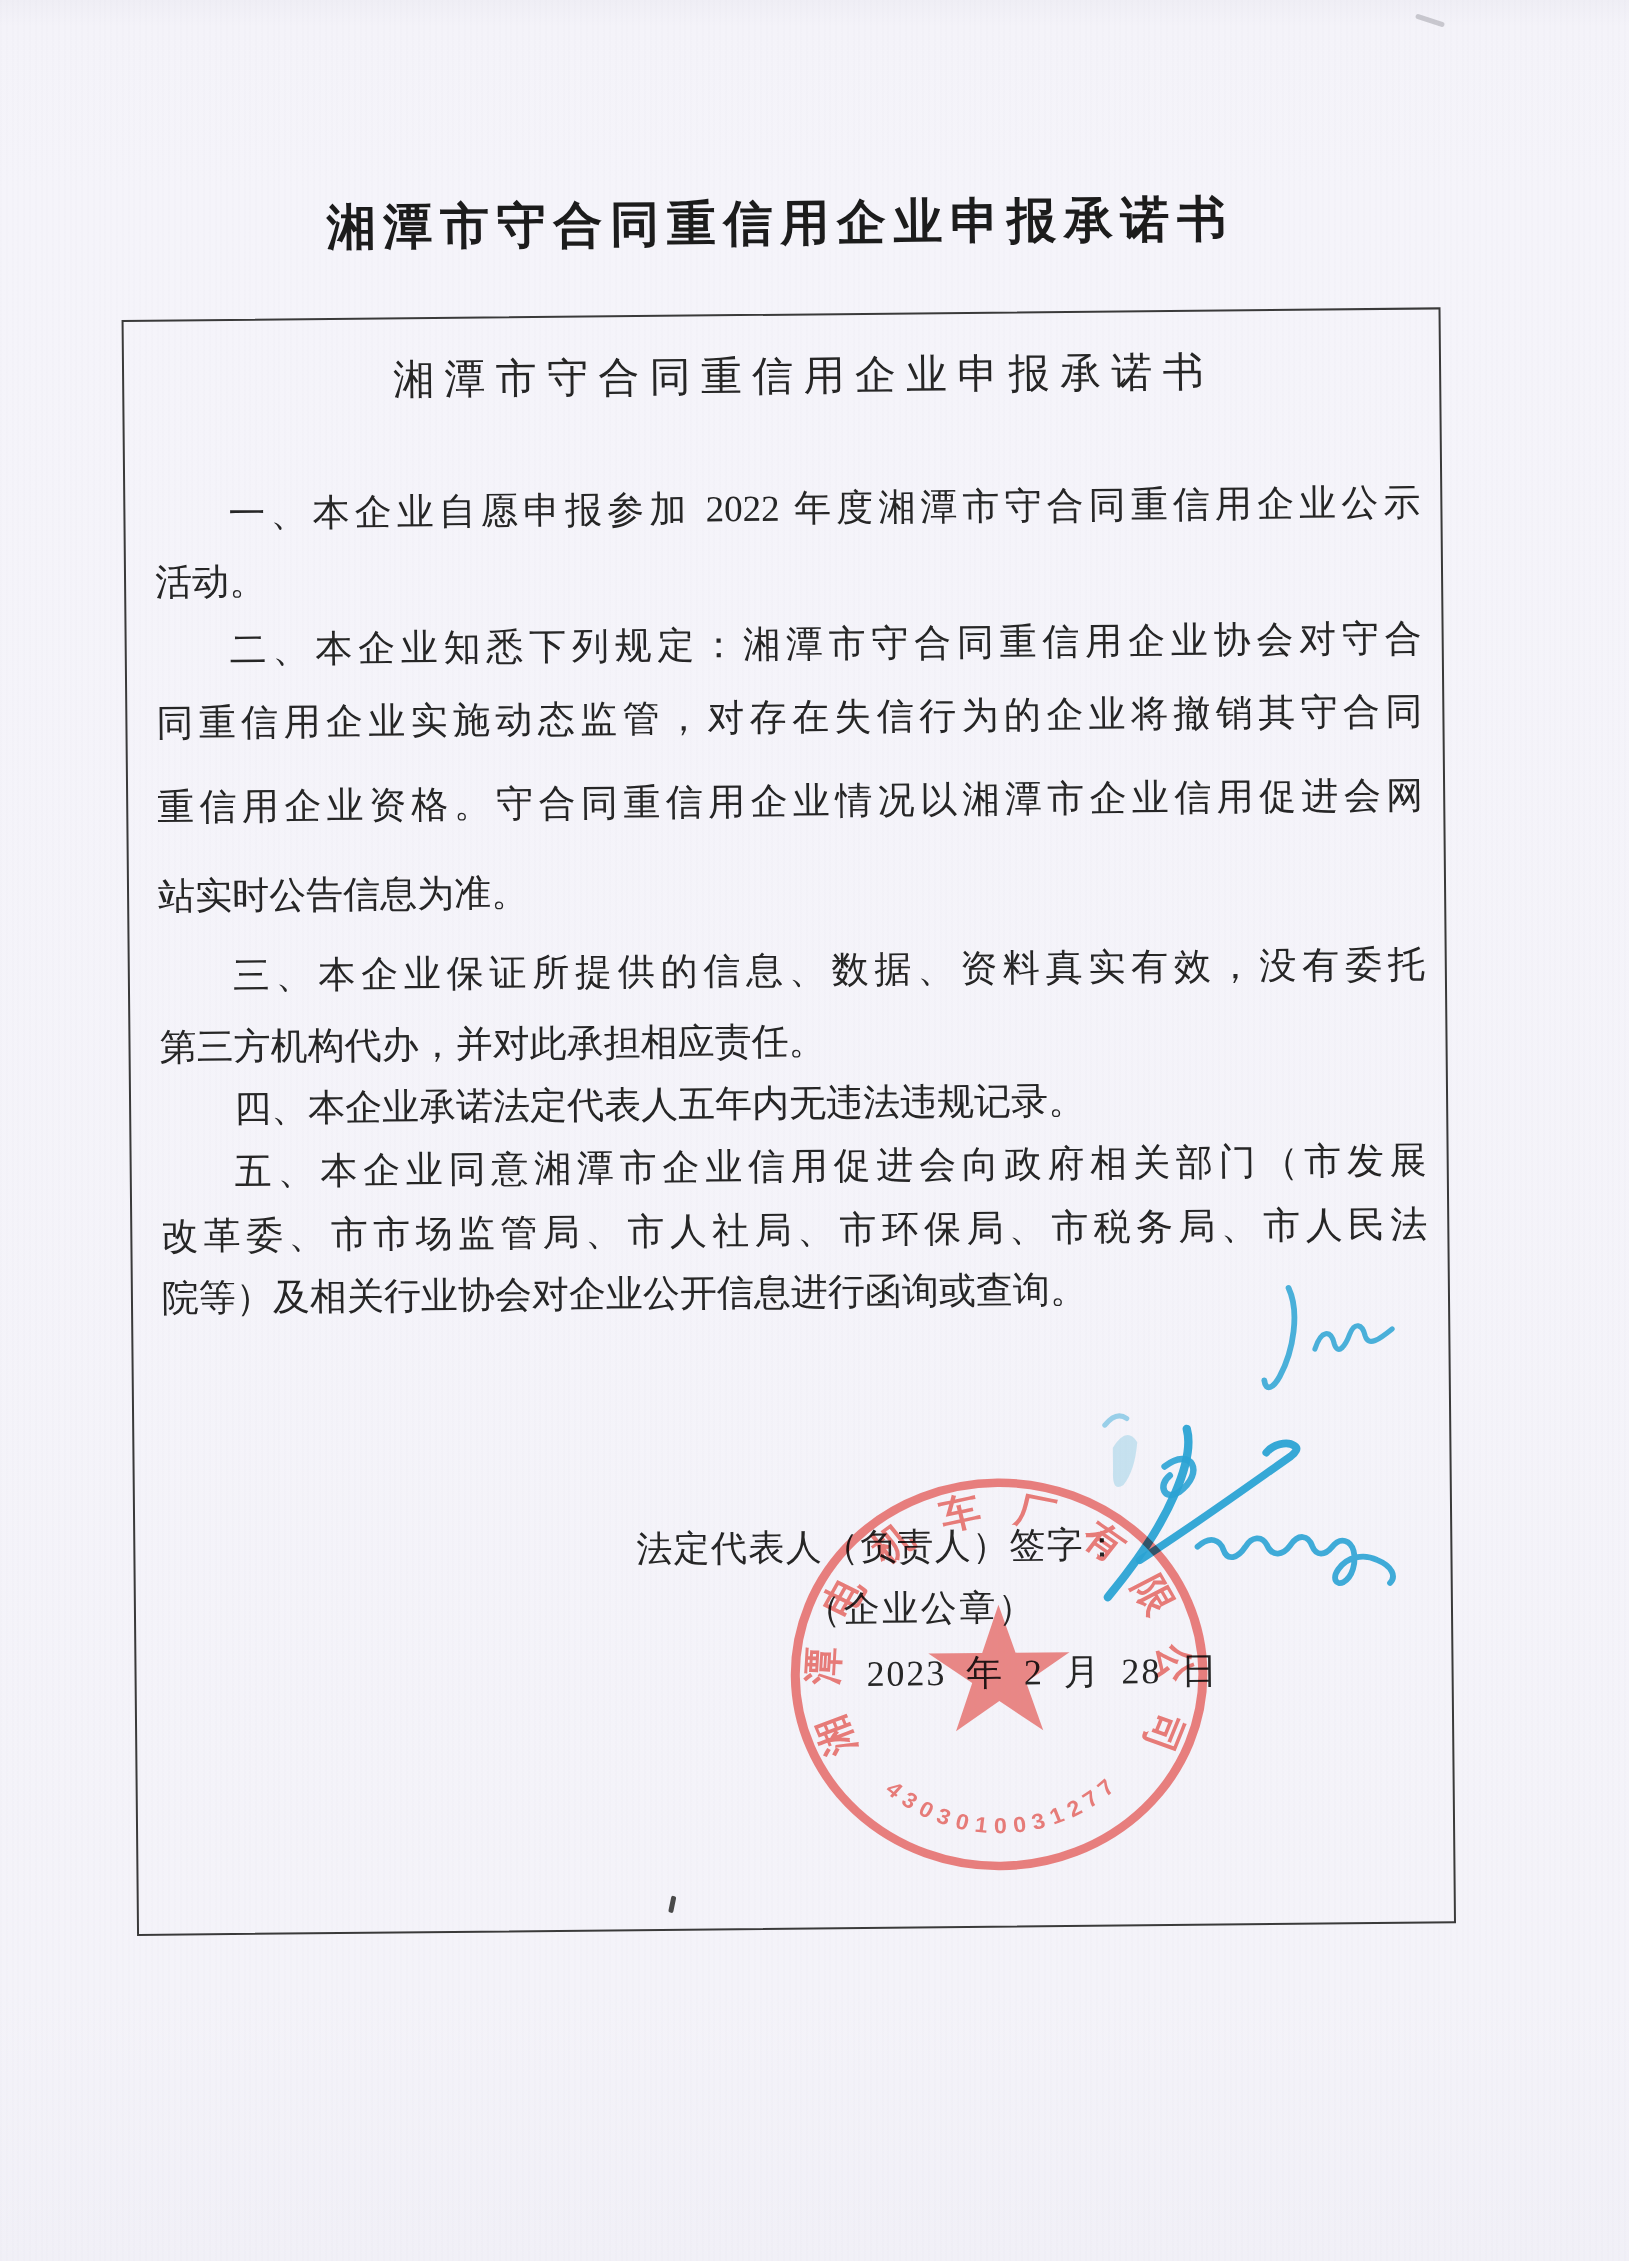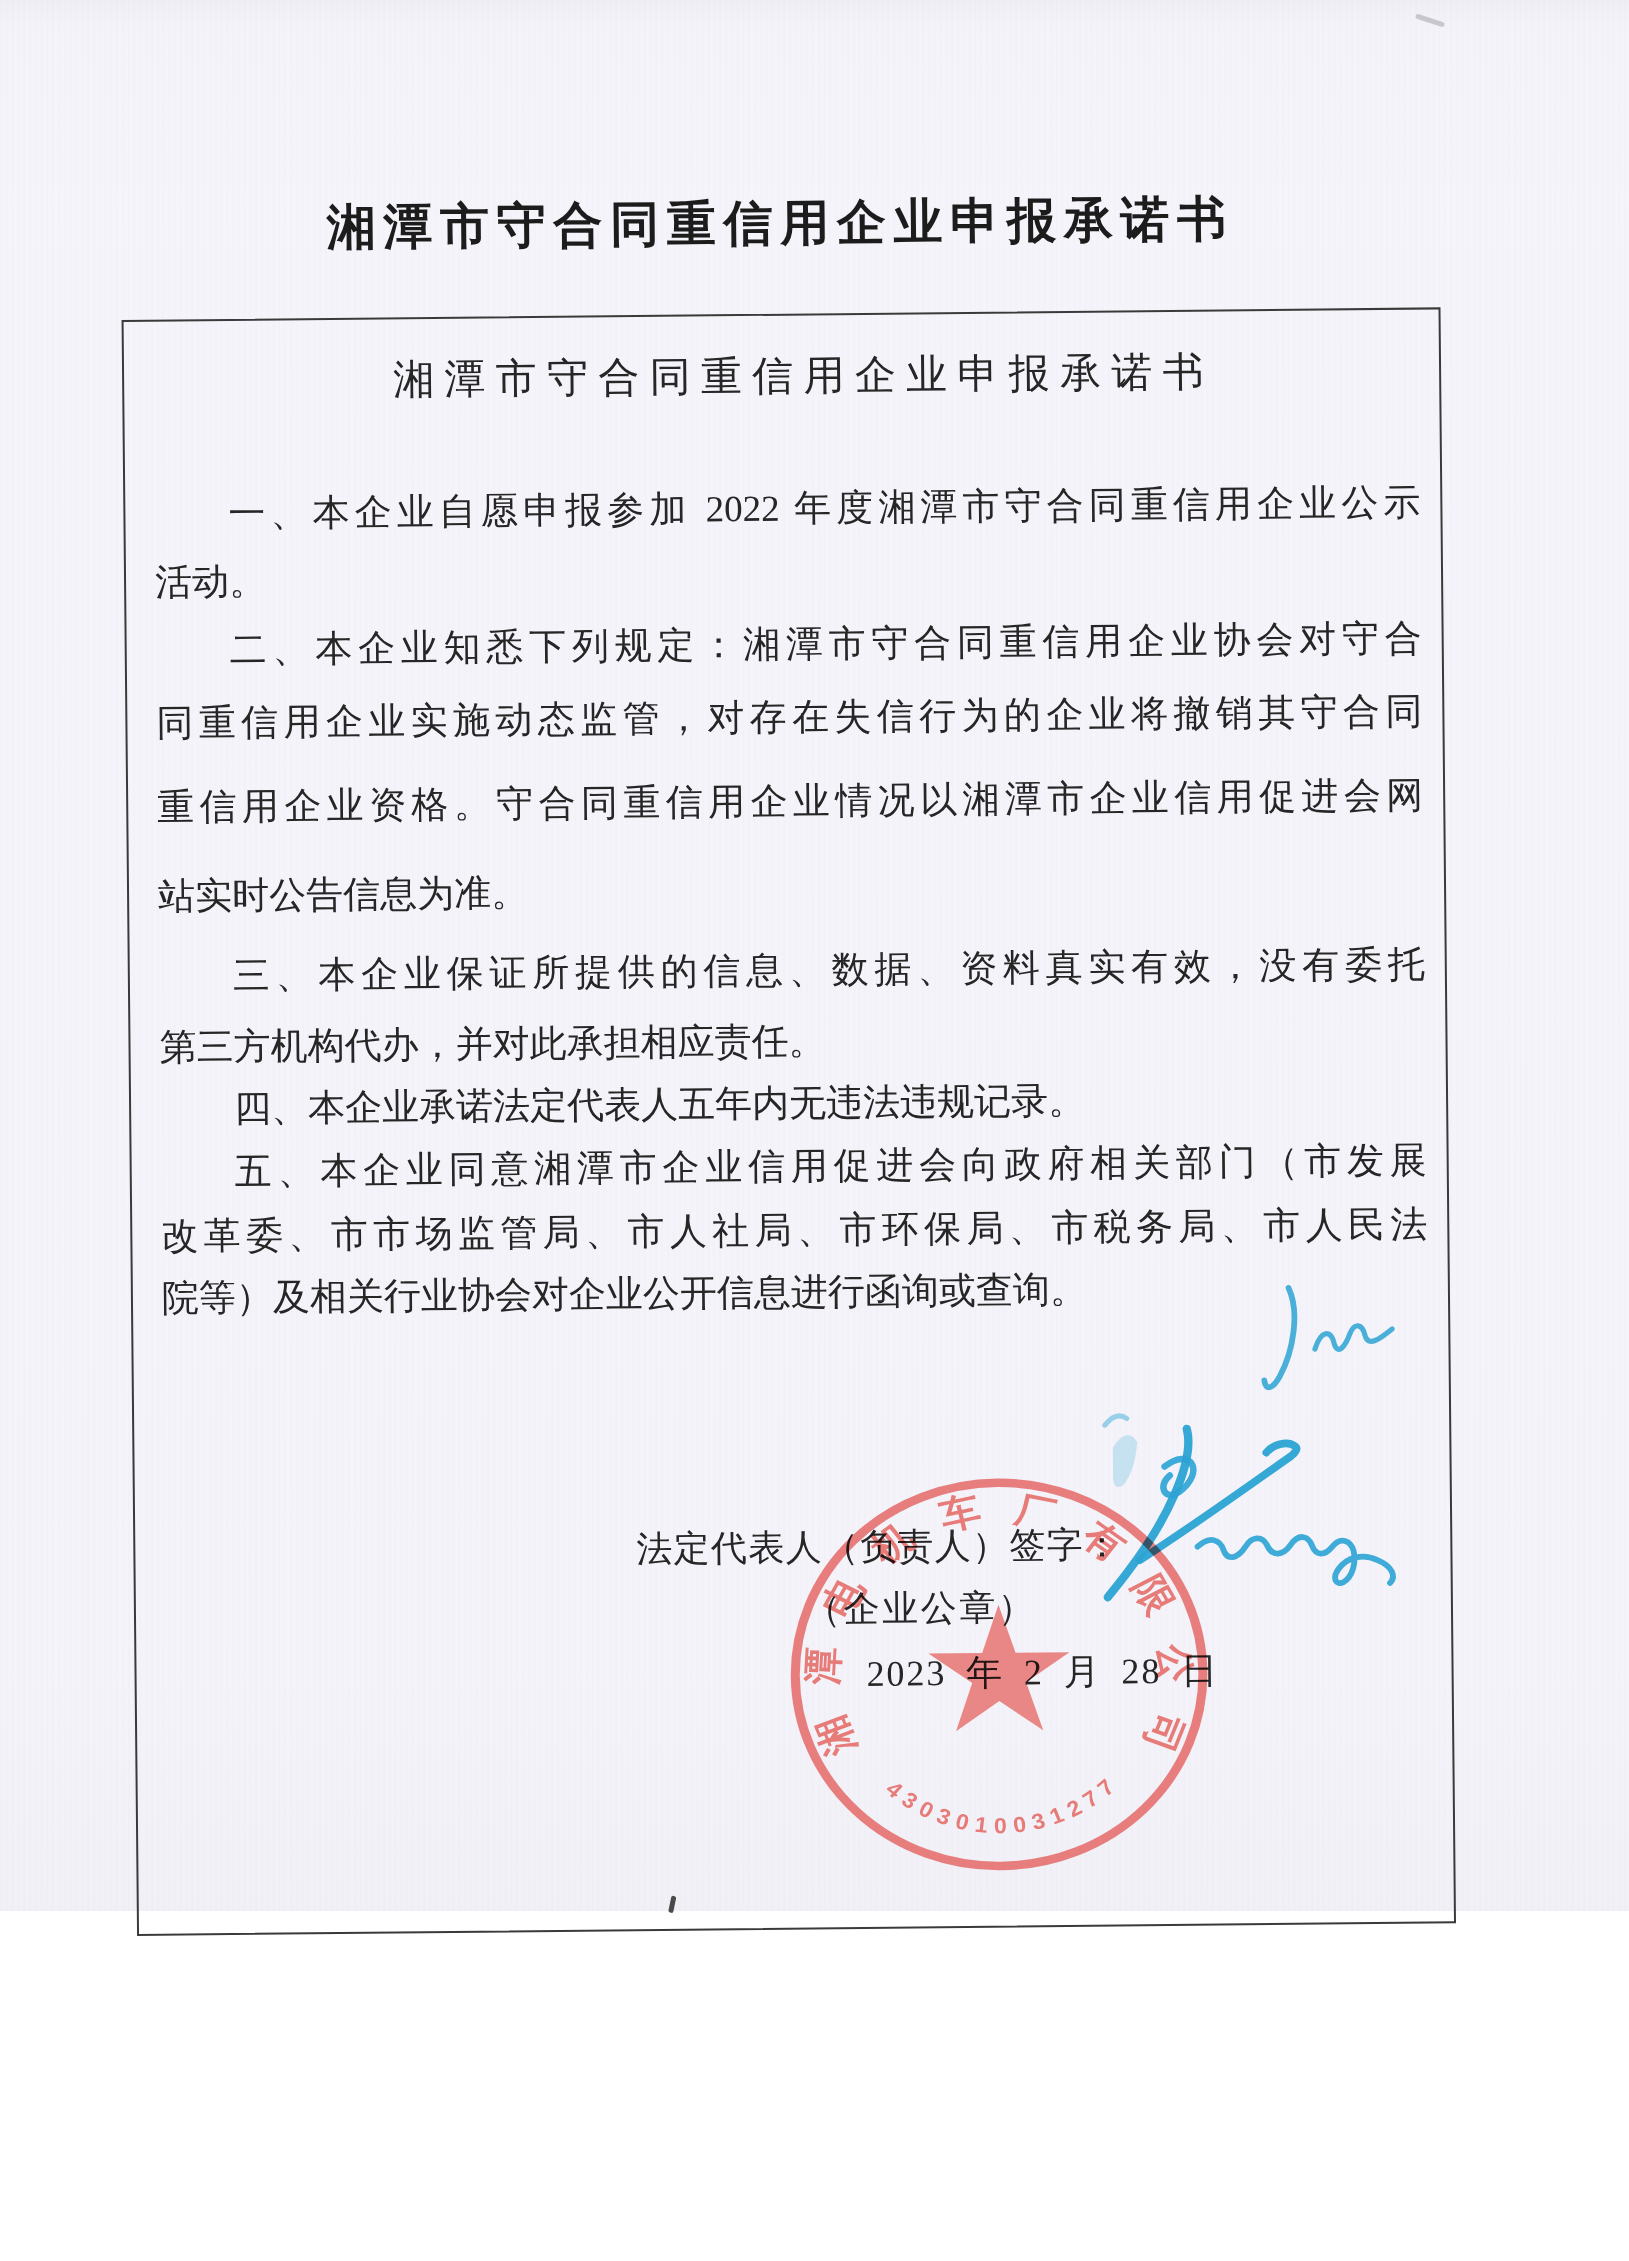--- a/index.html
+++ b/index.html
@@ -2,21 +2,21 @@
 <html style="font-size:10.3px"><head>
 <meta charset="utf-8">
 <style>
   html,body{margin:0;padding:0;}
   body{
     width:1630px;height:2261px;
     font-family:"Liberation Serif","DejaVu Serif",serif;
     overflow:hidden;
   }
   .page{
-    position:relative;width:1630px;height:1911px;
+    position:relative;width:1630px;height:2261px;
     background:
       repeating-linear-gradient(90deg, rgba(90,85,120,0.012) 0 1.9px, rgba(0,0,0,0) 1.9px 5.8px),
       linear-gradient(180deg,#efeef5 0,#f4f3f9 26px,#f5f4fa 193px,#f4f3f9 88%,#f1f0f7 100%),
       linear-gradient(90deg,#dddbe6 0,#efeef5 10.3px,#f5f4fa 45px,#f5f4fa 94%,#f2f1f8 100%);
     background-color:#f4f3f9;
   }
   .tilt{
     position:absolute;left:0;top:0;width:1630px;height:2261px;
     transform:rotate(-0.55deg);
     transform-origin:129px 1096px;

